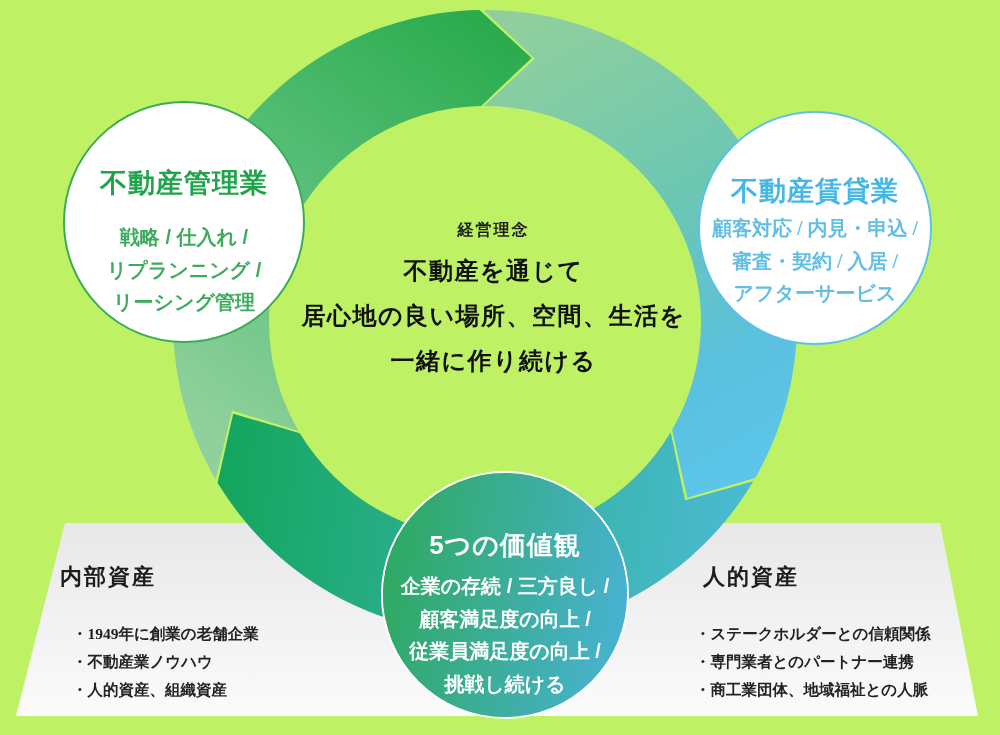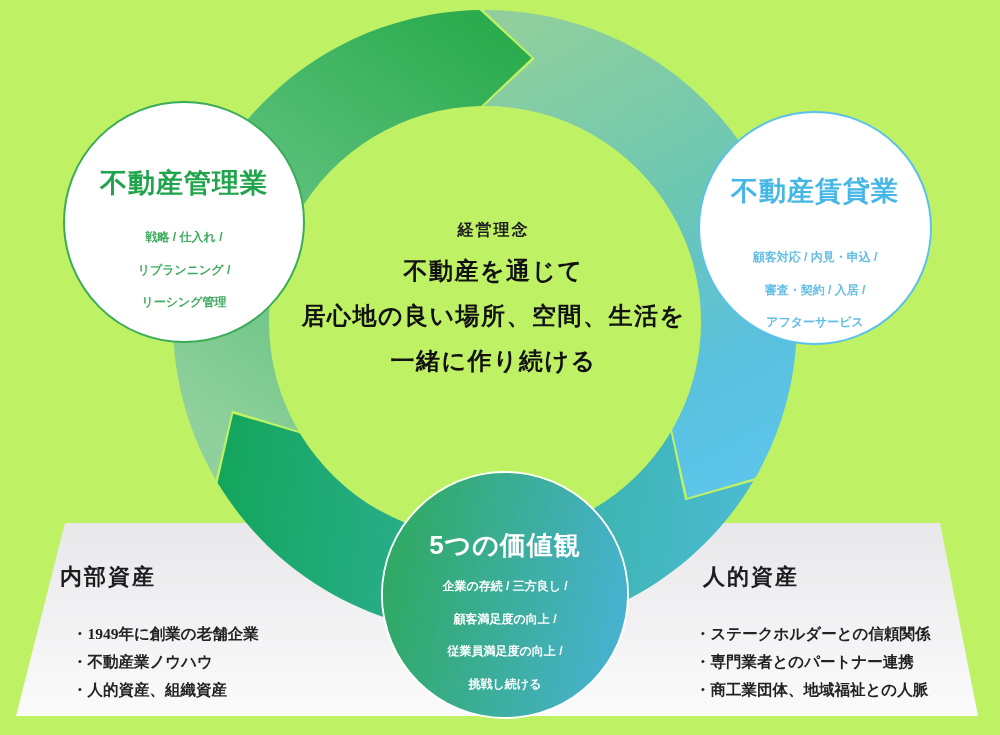--- a/index.html
+++ b/index.html
@@ -27,23 +27,23 @@
   }
   .circle-bottom{
     left:383px;top:473px;width:244px;height:244px;
     background:linear-gradient(100deg,var(--bottom_grad_start,#2fa960) 5%,var(--bottom_grad_end,#48b2d3) 95%);
     box-shadow:0 0 0 2px #fff;
   }
   .c-title{font-weight:bold;font-size:27px;line-height:36px;letter-spacing:1px;}
   .circle-left .c-title{padding-top:62px;color:var(--left_title,#1fa44b);}
   .circle-right .c-title{padding-top:62px;color:var(--right_title,#45b7e6);font-family:Liberation Mono, monospace;}
   .circle-bottom .c-title{padding-top:53px;color:#fff;font-size:26px;line-height:38px;}
-  .c-lines{font-weight:bold;font-size:12px;line-height:32.5px;}
+  .c-lines{font-weight:bold;font-size:20px;line-height:32.5px;}
   .circle-left .c-lines{margin-top:20px;color:var(--left_items,#3cab5e);}
-  .circle-right .c-lines{margin-top:30px;color:var(--right_items,#62bee4);}
+  .circle-right .c-lines{margin-top:1px;color:var(--right_items,#62bee4);font-family:Liberation Serif, serif;}
   .circle-bottom .c-lines{margin-top:6px;color:#fff;}
   
   .center-block{position:absolute;left:281px;top:218px;width:425px;text-align:center;z-index:3;}
   .phi-label{font-size:16px;line-height:24px;font-weight:600;letter-spacing:2px;color:var(--text_dark,#1d1d1f);}
   .phi-lines{margin-top:6px;font-size:24px;line-height:45px;font-weight:bold;letter-spacing:1.5px;color:#111;}
   
   .asset-title{position:absolute;width:230px;text-align:left;z-index:3;
     font-size:22px;font-weight:bold;letter-spacing:2px;color:var(--text_dark,#1d1d1f);}
   .asset-title-left{left:60px;top:562px;}
   .asset-title-right{left:703px;top:562px;}

